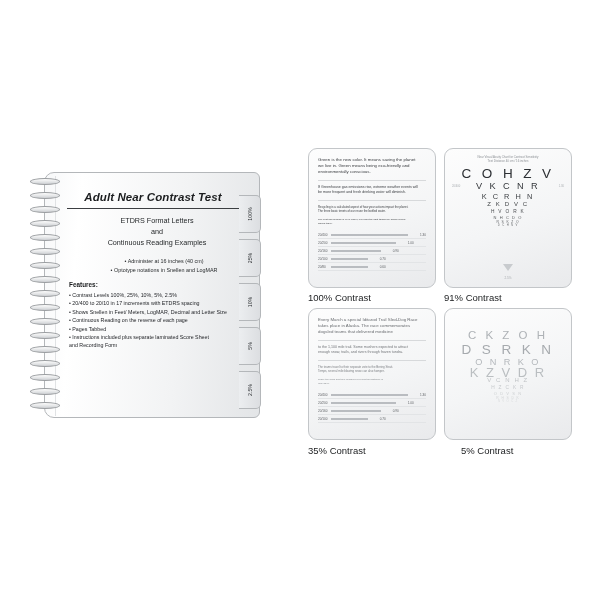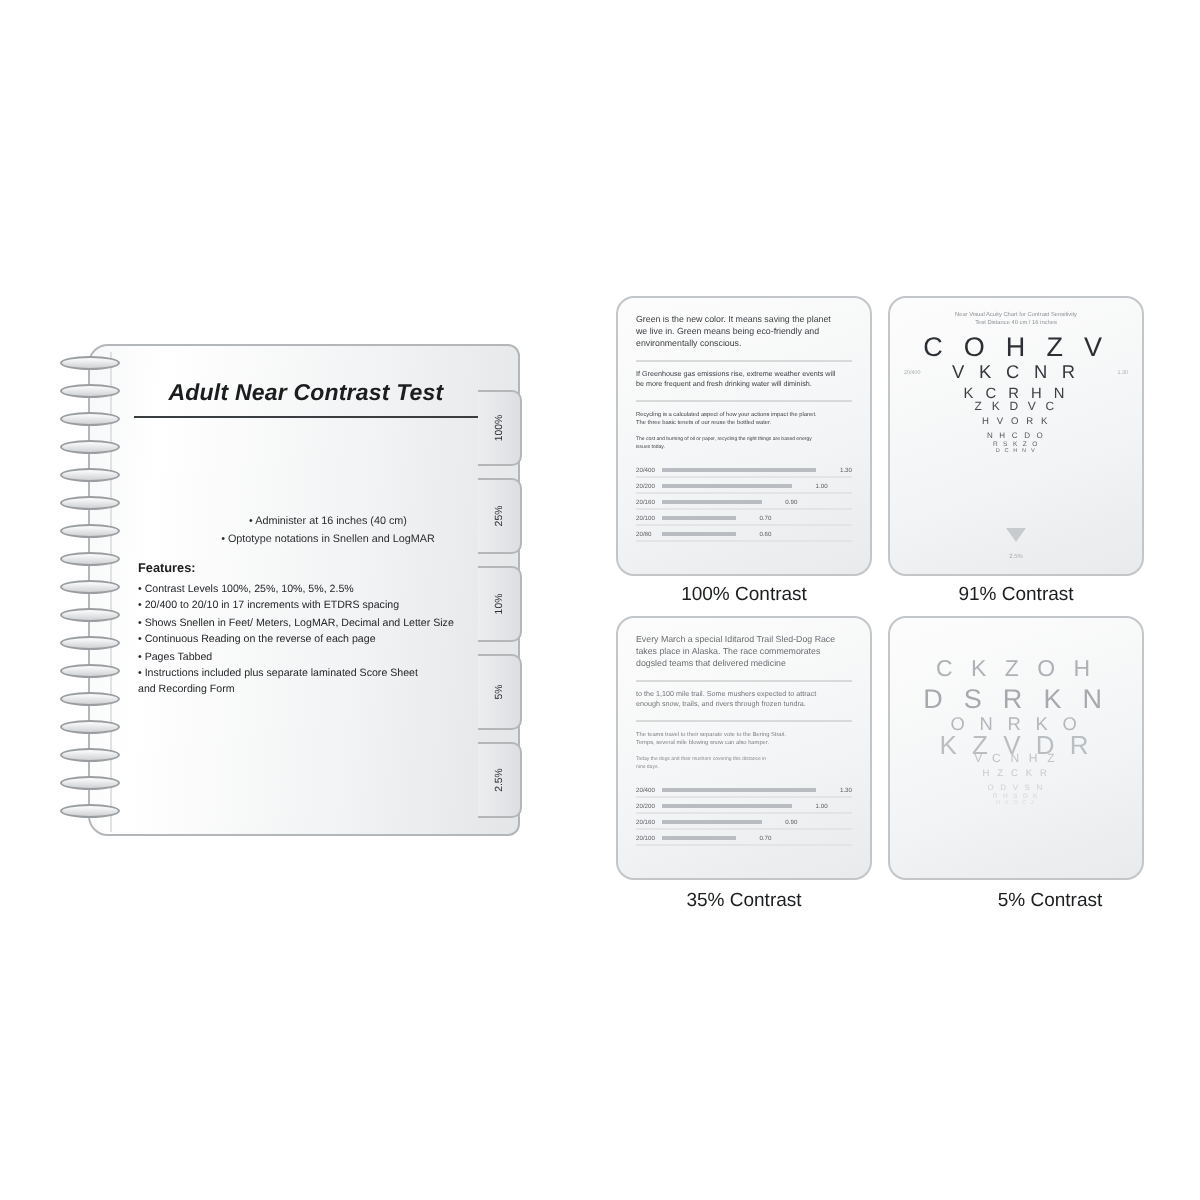--- a/index.html
+++ b/index.html
@@ -154,21 +154,20 @@
   .card {
     position: absolute;
     border: 1px solid #c3c6c9;
     border-radius: 9px;
     background: linear-gradient(160deg, #fdfdfd 0%, #f4f5f6 55%, #e9eaec 100%);
     box-sizing: border-box;
     overflow: hidden;
   }
   .card-caption {
     position: absolute;
-    text-align: center;
     font-size: 9.5px;
     color: #1b1d1f;
   }
 
   
   .tp {
     position: absolute;
     left: 9px;
     right: 9px;
     top: 8px;
@@ -292,20 +291,25 @@
       <div class="tab" style="top:154px;">
         <span>5%</span>
       </div>
       <div class="tab" style="top:198px;">
         <span>2.5%</span>
       </div>
 
       <div class="cover-title">Adult Near Contrast Test</div>
       <div class="title-rule"></div>
 
+      <div class="cover-sub">
+        <div>ETDRS Format Letters</div>
+        <div>and</div>
+        <div>Continuous Reading Examples</div>
+      </div>
 
       <div class="cover-bullets">
         <div>• Administer at 16 inches (40 cm)</div>
         <div>• Optotype notations in Snellen and LogMAR</div>
       </div>
 
       <div class="features-head">Features:</div>
       <div class="features-list">
         <div>• Contrast Levels 100%, 25%, 10%, 5%, 2.5%</div>
         <div>• 20/400 to 20/10 in 17 increments with ETDRS spacing</div>

